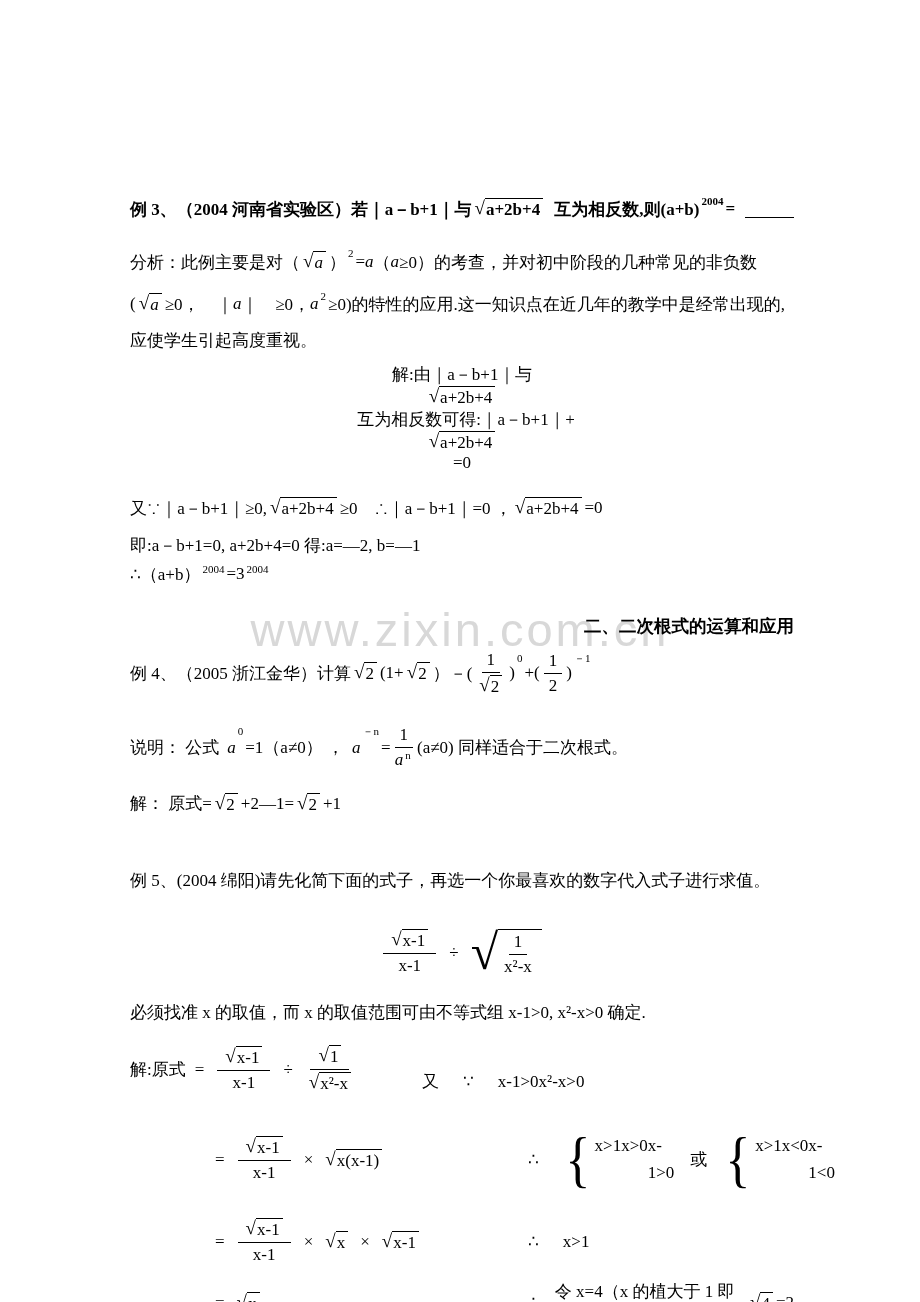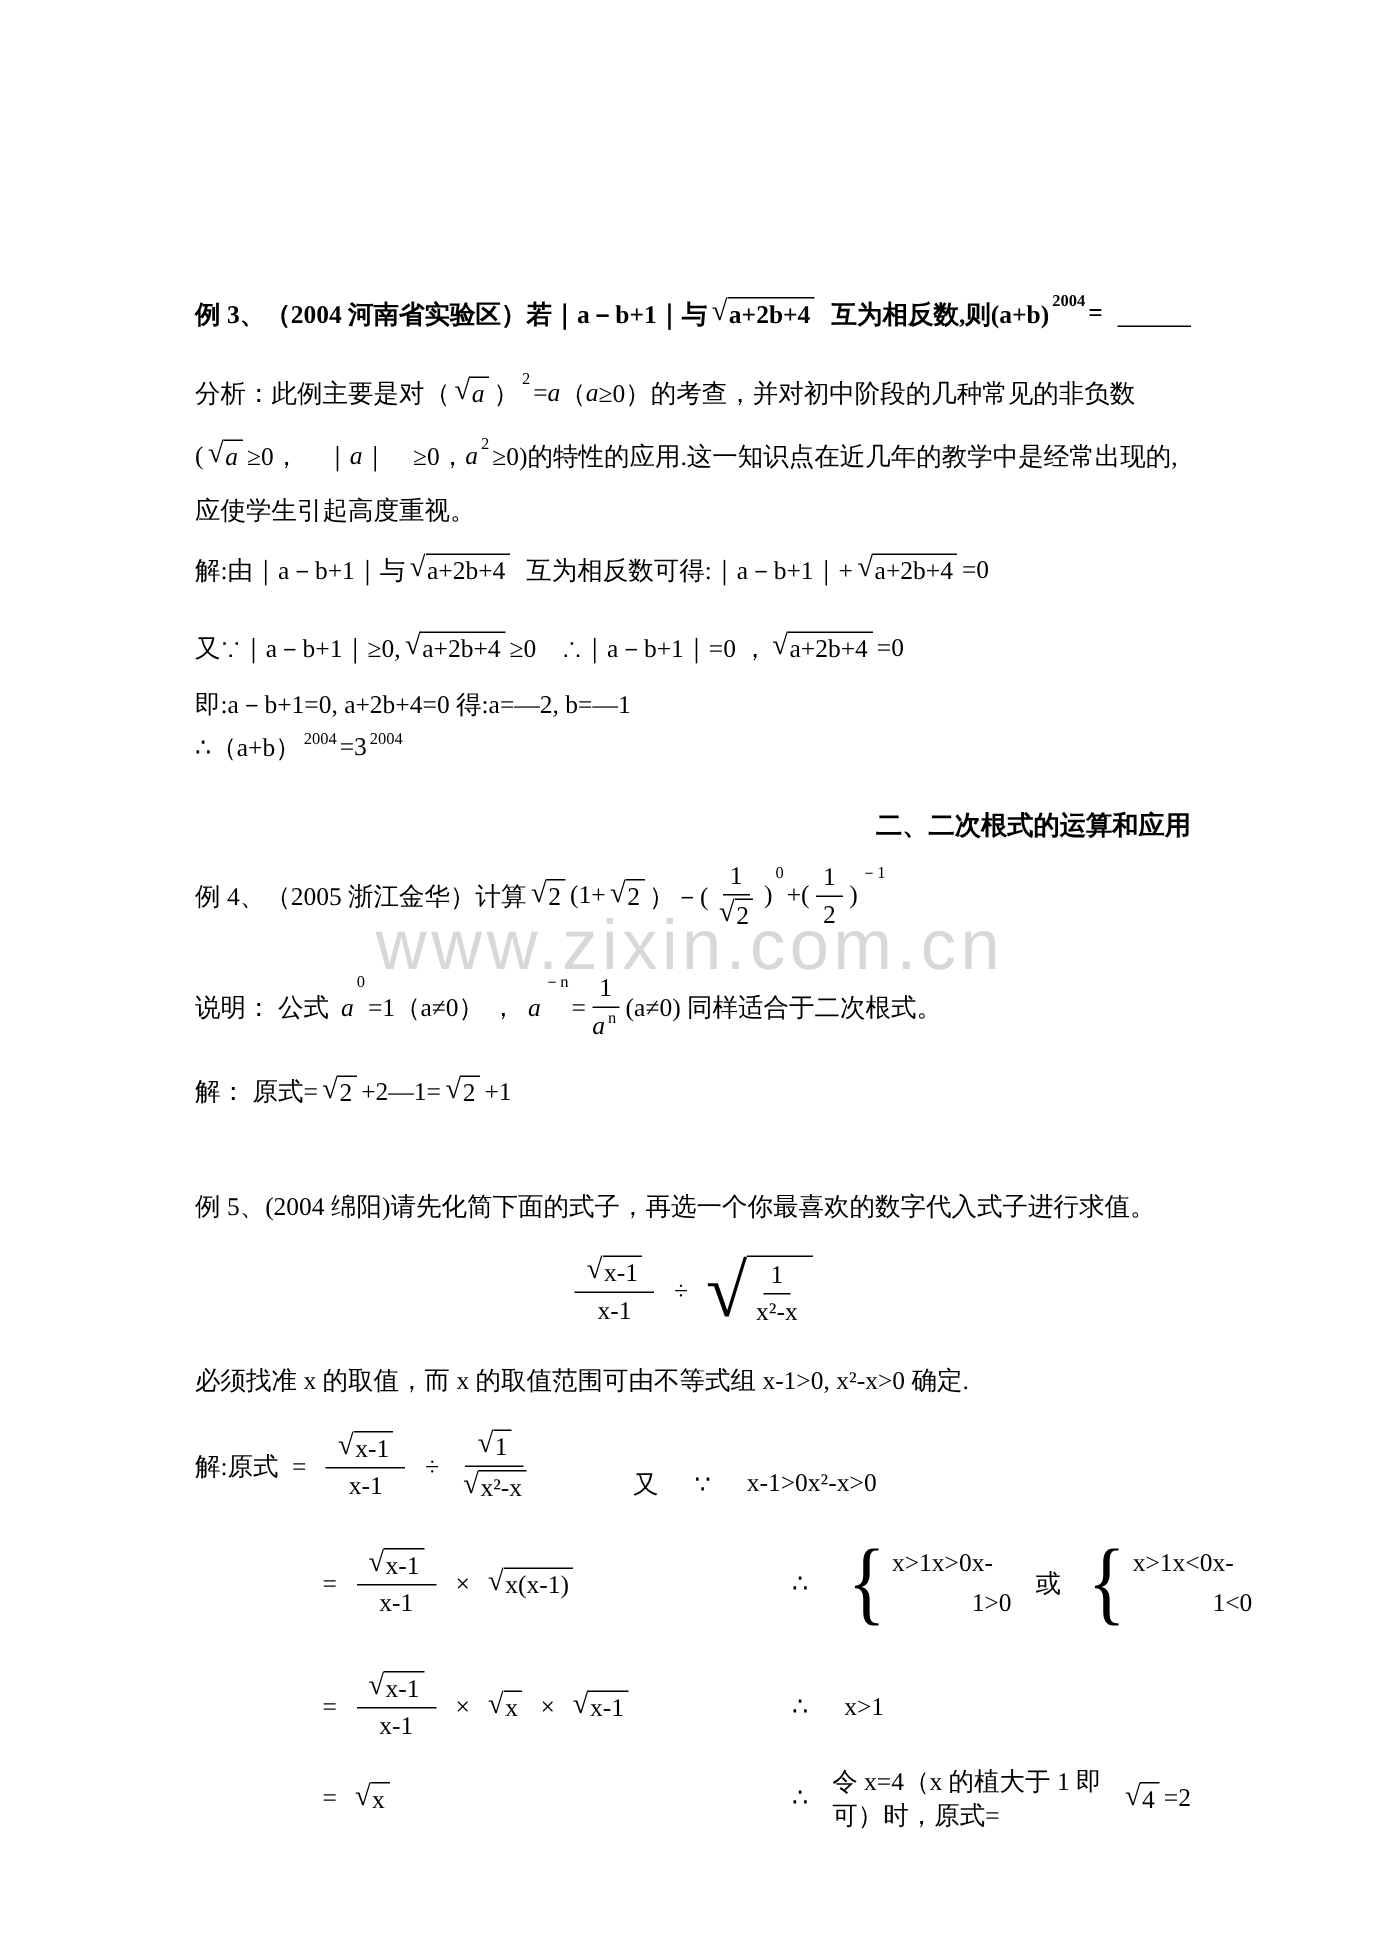--- a/index.html
+++ b/index.html
@@ -36,33 +36,33 @@
   .wl{display:flex;align-items:center;width:292px;flex:0 0 292px;}
   .wl.ind{padding-left:76px;}
   .wr{display:flex;align-items:center;}
   .op{margin:0 9px;}
   .ml8{margin-left:8px;}.ml16{margin-left:16px;}.ml24{margin-left:24px;}.ml30{margin-left:30px;}
   
   .p1{margin-bottom:20px;min-height:32px;font-weight:bold;}
   .p2{margin-bottom:9px;min-height:34px;}
   .p3{margin-bottom:7px;min-height:32px;}
   .p4{margin-bottom:9px;}
-  .p5{margin-bottom:18px;min-height:34px;}
+  .p5{margin-bottom:18px;min-height:34px;flex-direction:column;}
   .p6{margin-bottom:7px;min-height:34px;}
   .p7{margin-bottom:2px;}
   .p8{margin-bottom:26px;min-height:26px;}
   .ph2{margin-bottom:10px;}
   .p9{margin-bottom:26px;min-height:46px;}
   .p10{margin-bottom:14px;min-height:50px;}
   .p11{margin-bottom:46px;min-height:34px;}
-  .p12{margin-bottom:12px;}
+  .p12{margin-bottom:28px;}
   .p13{margin-bottom:14px;min-height:62px;justify-content:center;}
   .p14{margin-bottom:6px;}
   .p14 .txt{line-height:1.75;}
-  .r1{min-height:72px;}
+  .r1{margin-bottom:12px;min-height:72px;}
   .r1 .wr{position:relative;top:12px;}
   .r2{margin-bottom:10px;min-height:84px;}
   .r3{margin-bottom:8px;min-height:60px;}
   .r4{min-height:40px;}
 </style>
 </head>
 <body>
 
 <div class="page">
 

